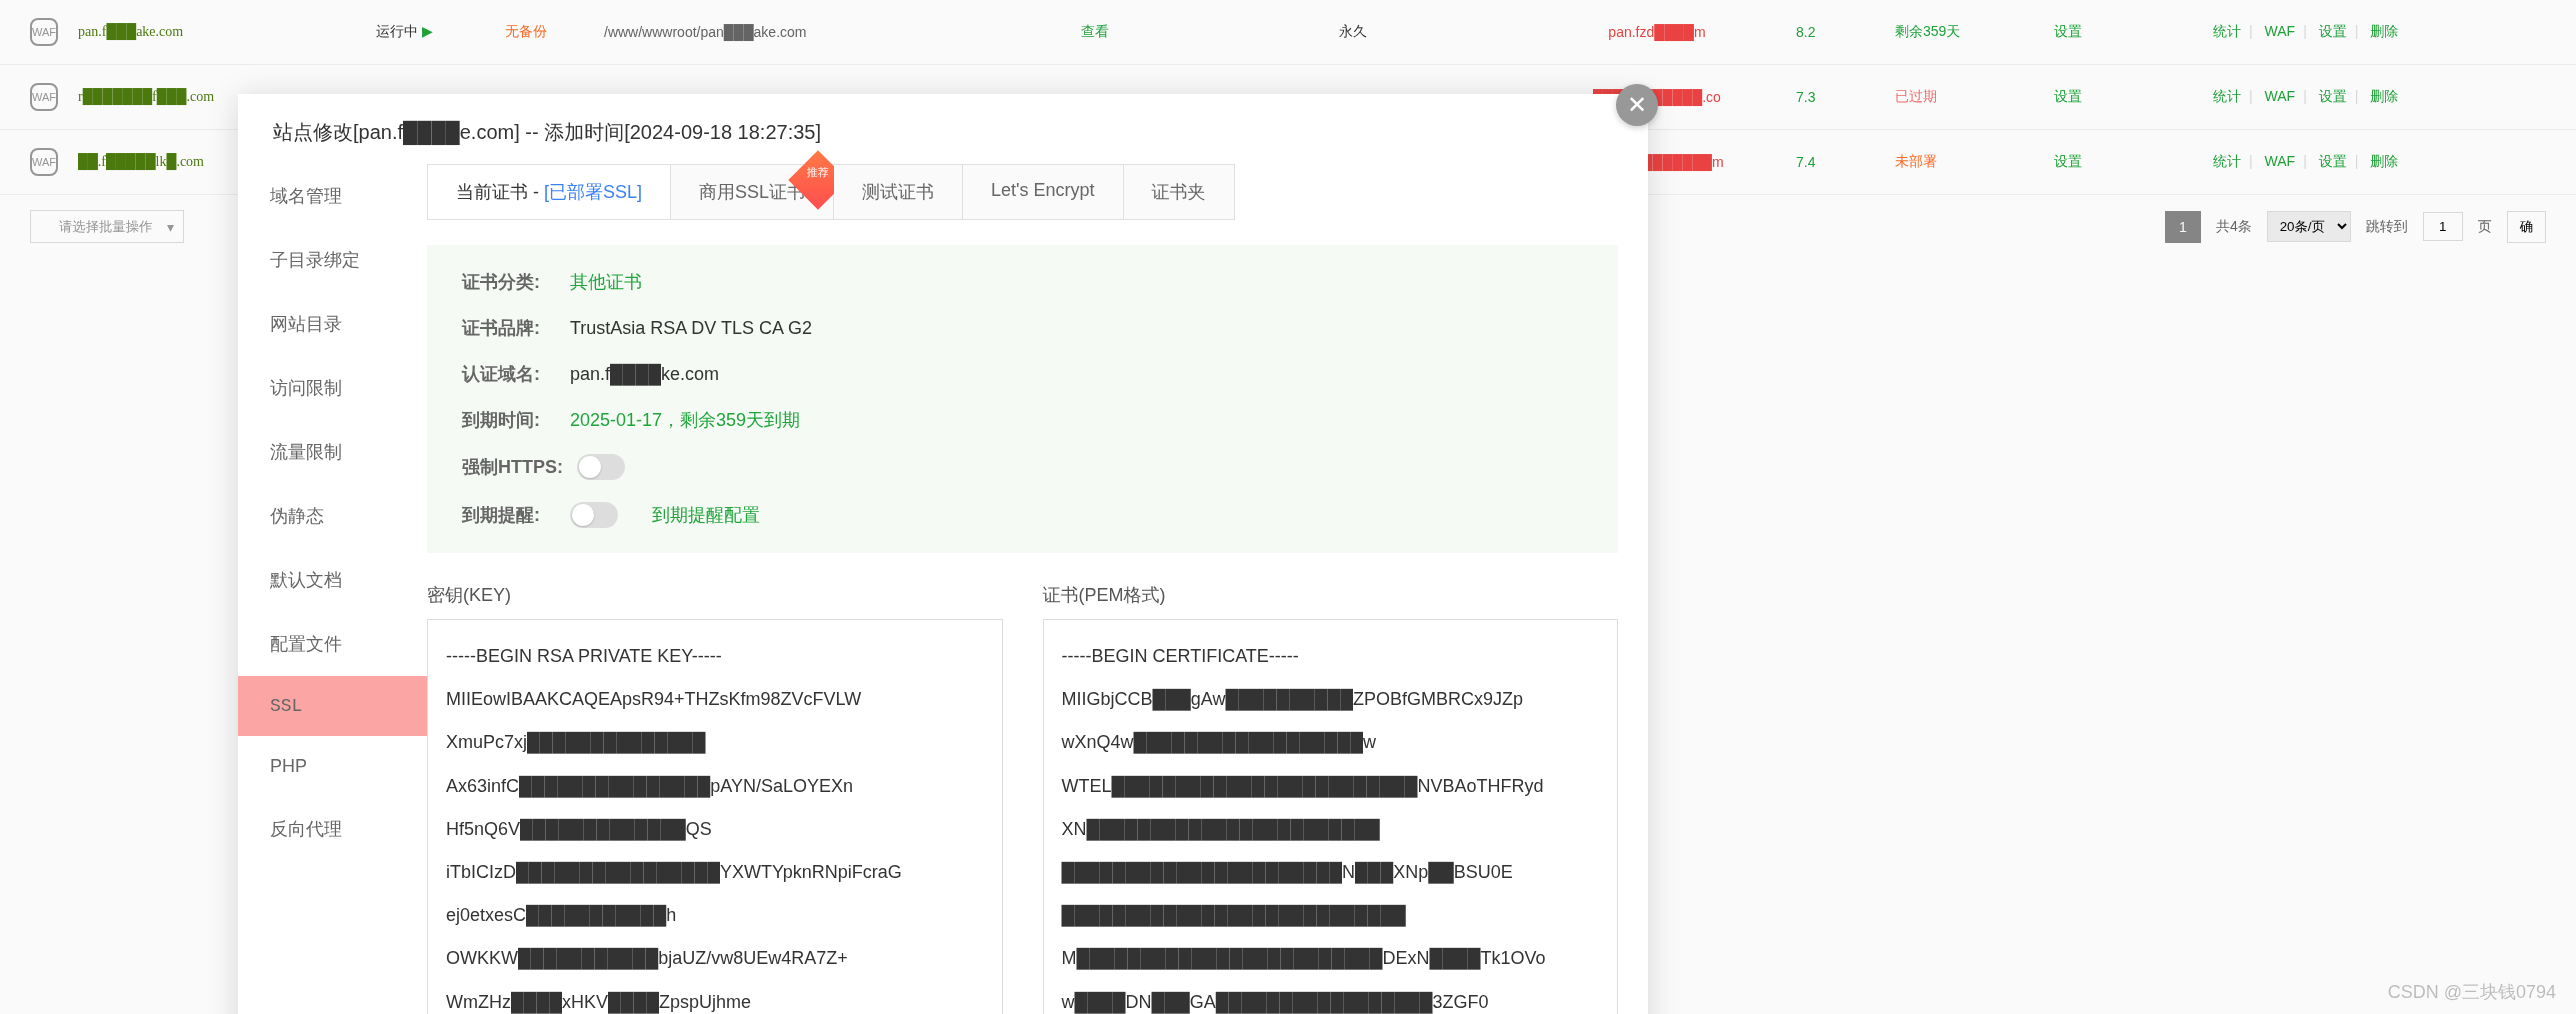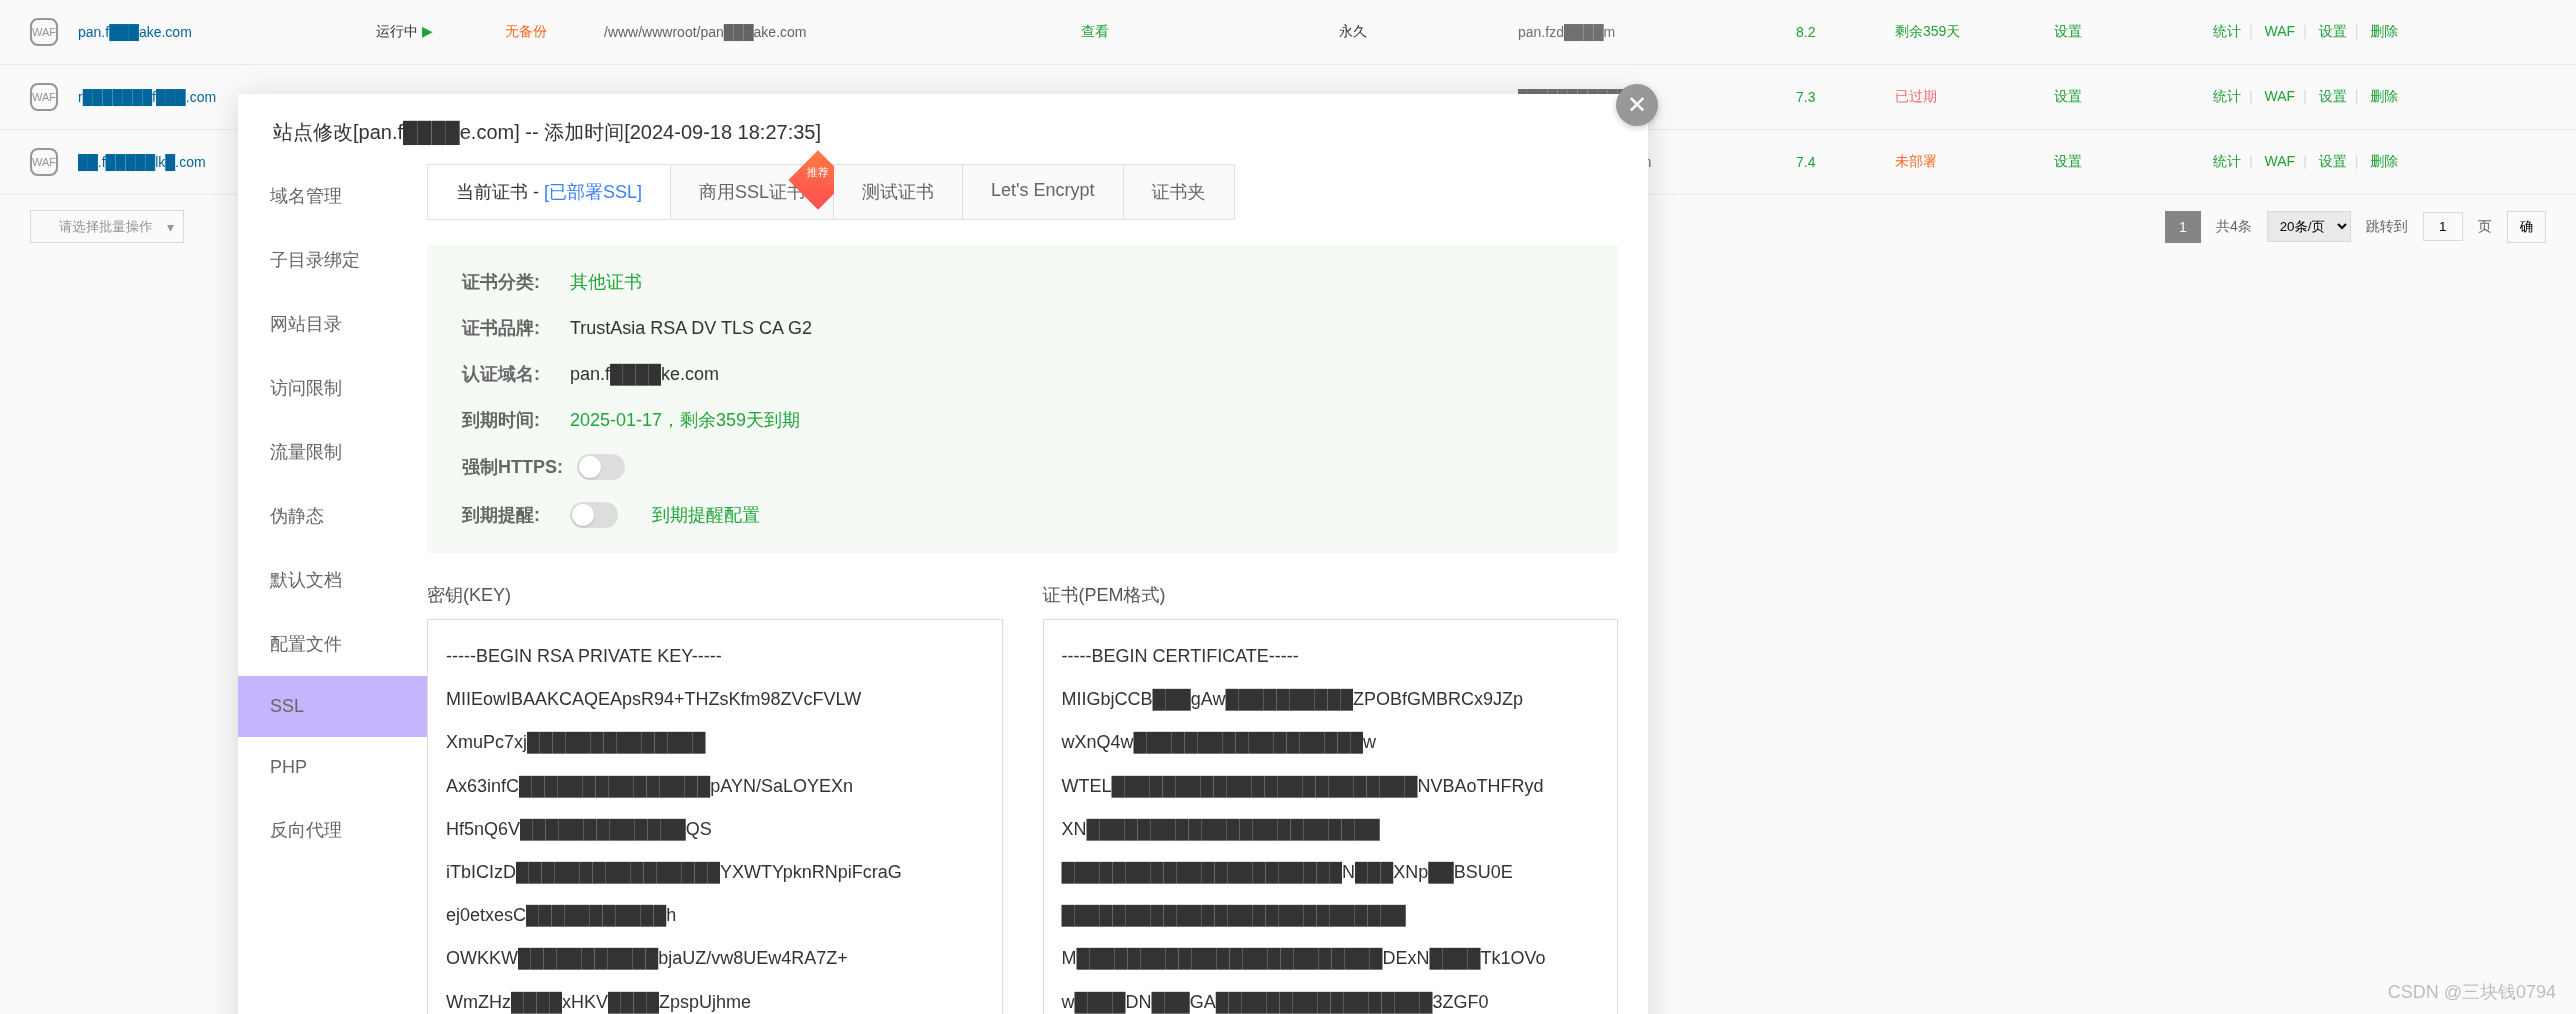--- a/index.html
+++ b/index.html
@@ -2,27 +2,27 @@
 <html><head>
 <meta charset="utf-8">
 <style>
 * { margin: 0; padding: 0; box-sizing: border-box; font-family: "Microsoft YaHei", Arial, sans-serif; }
 body { background: #fff; font-size: 14px; color: #333; width: 2576px; height: 1015px; overflow: hidden; position: relative; }
 
 
 .bg-table { width: 100%; }
 .bg-row { display: flex; align-items: center; height: 65px; border-bottom: 1px solid #f0f0f0; padding: 0 30px; }
 .waf-icon { width: 28px; height: 28px; border: 2px solid #999; border-radius: 8px; display: flex; align-items: center; justify-content: center; font-size: 11px; color: #999; margin-right: 20px; }
-.cell-domain { width: 298px; color: #0369a1; }
+.cell-domain { width: 298px; color: #4d7c0f; font-family: Liberation Serif, serif; }
 .cell-status { width: 129px; }
 .cell-backup { width: 99px; color: #fc6d26; }
 .cell-path { width: 477px; color: #666; }
 .cell-view { width: 258px; color: #20a53a; }
 .cell-expire { width: 179px; color: #333; }
-.cell-fzdomain { width: 278px; color: #737373; }
+.cell-fzdomain { width: 278px; color: #ef4444; text-align: center; }
 .cell-php { width: 99px; color: #20a53a; }
 .cell-sslstatus { width: 159px; }
 .cell-setting { width: 159px; color: #20a53a; }
 .cell-actions { color: #20a53a; }
 .sep { color: #ddd; margin: 0 8px; }
 .green { color: #20a53a; }
 .orange { color: #fc6d26; }
 .red { color: #f56c6c; }
 .play-icon { color: #20a53a; margin-left: 4px; }
 
@@ -38,21 +38,21 @@
 .confirm-btn { border: 1px solid #ddd; background: #fff; padding: 6px 12px; }
 
 
 .modal-backdrop { position: absolute; inset: 0; background: rgba(0,0,0,0.02); }
 .modal { position: absolute; left: 238px; top: 94px; width: 1410px; background: #fff; box-shadow: 0 4px 30px rgba(0,0,0,0.15); }
 .modal-header { padding: 25px 35px 18px; font-size: 20px; color: #333; }
 .close-btn { position: absolute; right: -10px; top: -10px; width: 42px; height: 42px; border-radius: 50%; background: #989898; color: #fff; display: flex; align-items: center; justify-content: center; font-size: 24px; cursor: pointer; box-shadow: 0 2px 6px rgba(0,0,0,0.2); }
 .modal-body { display: flex; }
 .side-nav { width: 189px; padding: 0; }
 .side-item { padding: 20px 32px; color: #666; cursor: pointer; font-size: 18px; }
-.side-item.active { background: #c4b5fd; }
+.side-item.active { background: #fca5a5; font-family: Liberation Mono, monospace; }
 .main-area { flex: 1; padding: 0 30px 20px 0; }
 
 
 .tabs { display: flex; border: 1px solid #e0e0e0; width: fit-content; }
 .tab { padding: 15px 28px; border-right: 1px solid #e0e0e0; cursor: pointer; color: #666; position: relative; font-size: 18px; background: #fafafa; }
 .tab:last-child { border-right: none; }
 .tab.active { background: #fff; color: #333; }
 .tab .deployed { color: #3b82f6; text-align: center; }
 .ribbon { position: absolute; top: -6px; right: -6px; width: 42px; height: 42px; background: linear-gradient(135deg, #ff7a45, #ff4d4f); transform: rotate(45deg); display: flex; align-items: center; justify-content: center; color: #fff; font-size: 11px; }
 .ribbon span { transform: rotate(-45deg) translateY(-8px); }

